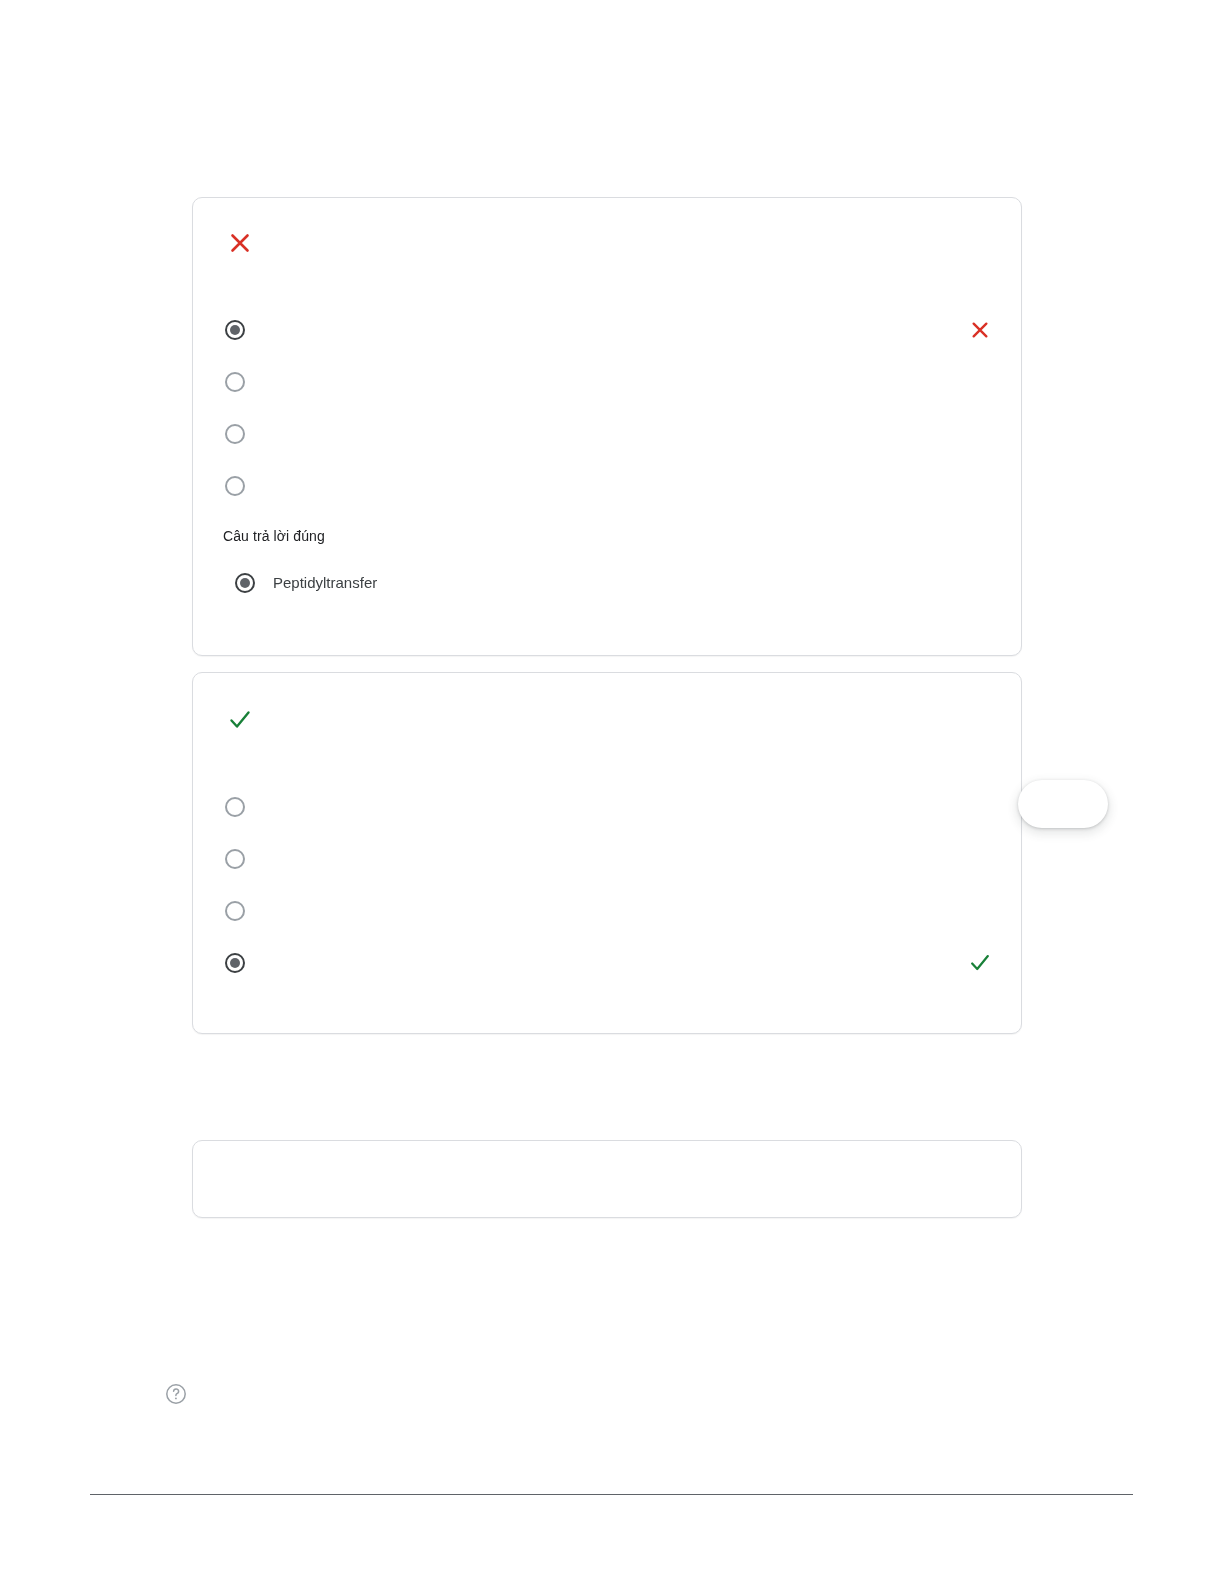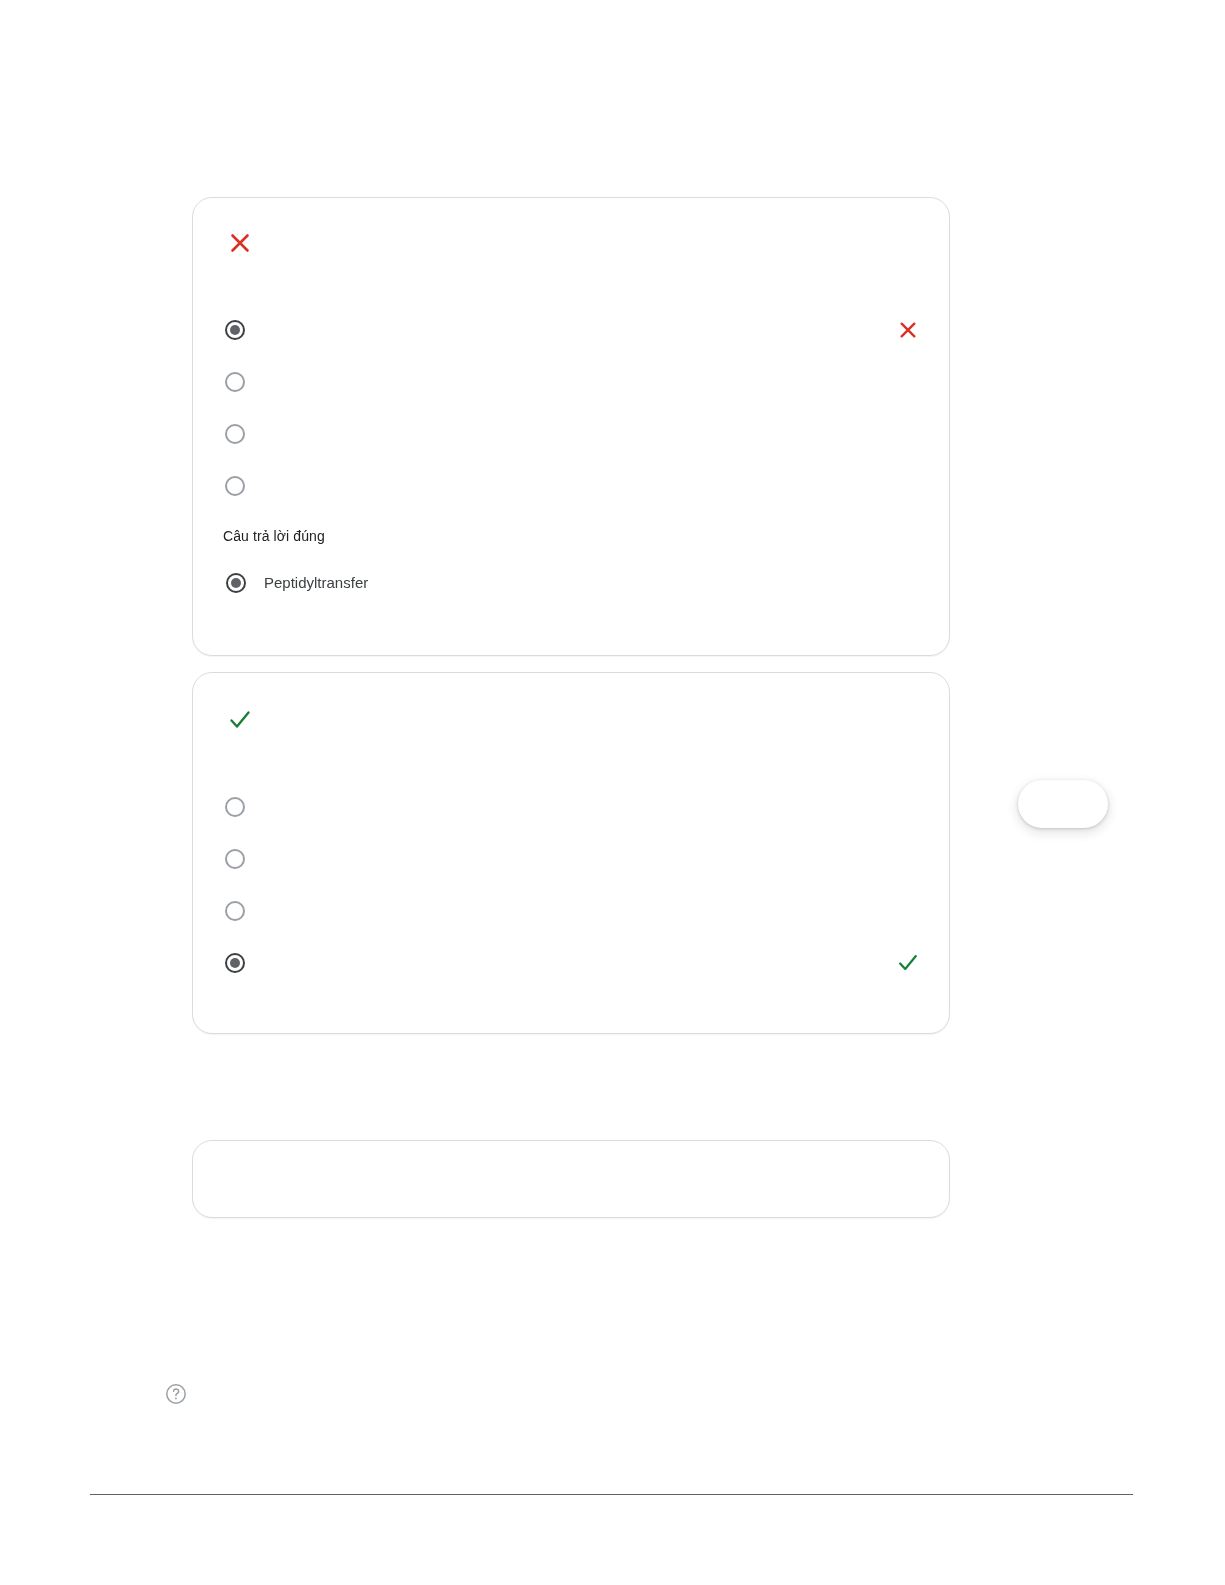--- a/index.html
+++ b/index.html
@@ -18,24 +18,24 @@
 
   .page {
     position: absolute;
     inset: 0;
   }
 
   
   .qcard {
     position: absolute;
     left: 192px;
-    width: 758px;
+    width: 830px;
     background: #ffffff;
     border: 1px solid #dadce0;
-    border-radius: 20px;
+    border-radius: 10px;
     box-sizing: border-box;
     box-shadow: 0 1px 1px 0 rgba(60,64,67,0.06);
   }
   #card-1 { top: 197px;  height: 459px; }
   #card-2 { top: 672px;  height: 362px; }
   #card-3 { top: 1140px; height: 78px; }
 
   
   .grade-mark {
     position: absolute;
@@ -208,21 +208,21 @@
     </div>
 
     <div class="option-row" style="top:272px;">
       <span class="radio unselected"></span>
       <span class="option-label"></span>
       <span class="row-mark empty"></span>
     </div>
 
     <div class="correct-answer-heading" style="top:330px; left:30px;">Câu trả lời đúng</div>
 
-    <div class="correct-answer-row" style="top:375px; left:33px;">
+    <div class="correct-answer-row" style="top:375px; left:42px;">
       <span class="radio selected"></span>
       <span class="ca-label">Peptidyltransfer</span>
     </div>
 
   </div>
 
   <div class="qcard" id="card-2">
 
     <div class="grade-mark" style="top:32px;">
       <svg width="26" height="26" viewBox="0 0 26 26" aria-hidden="true">

